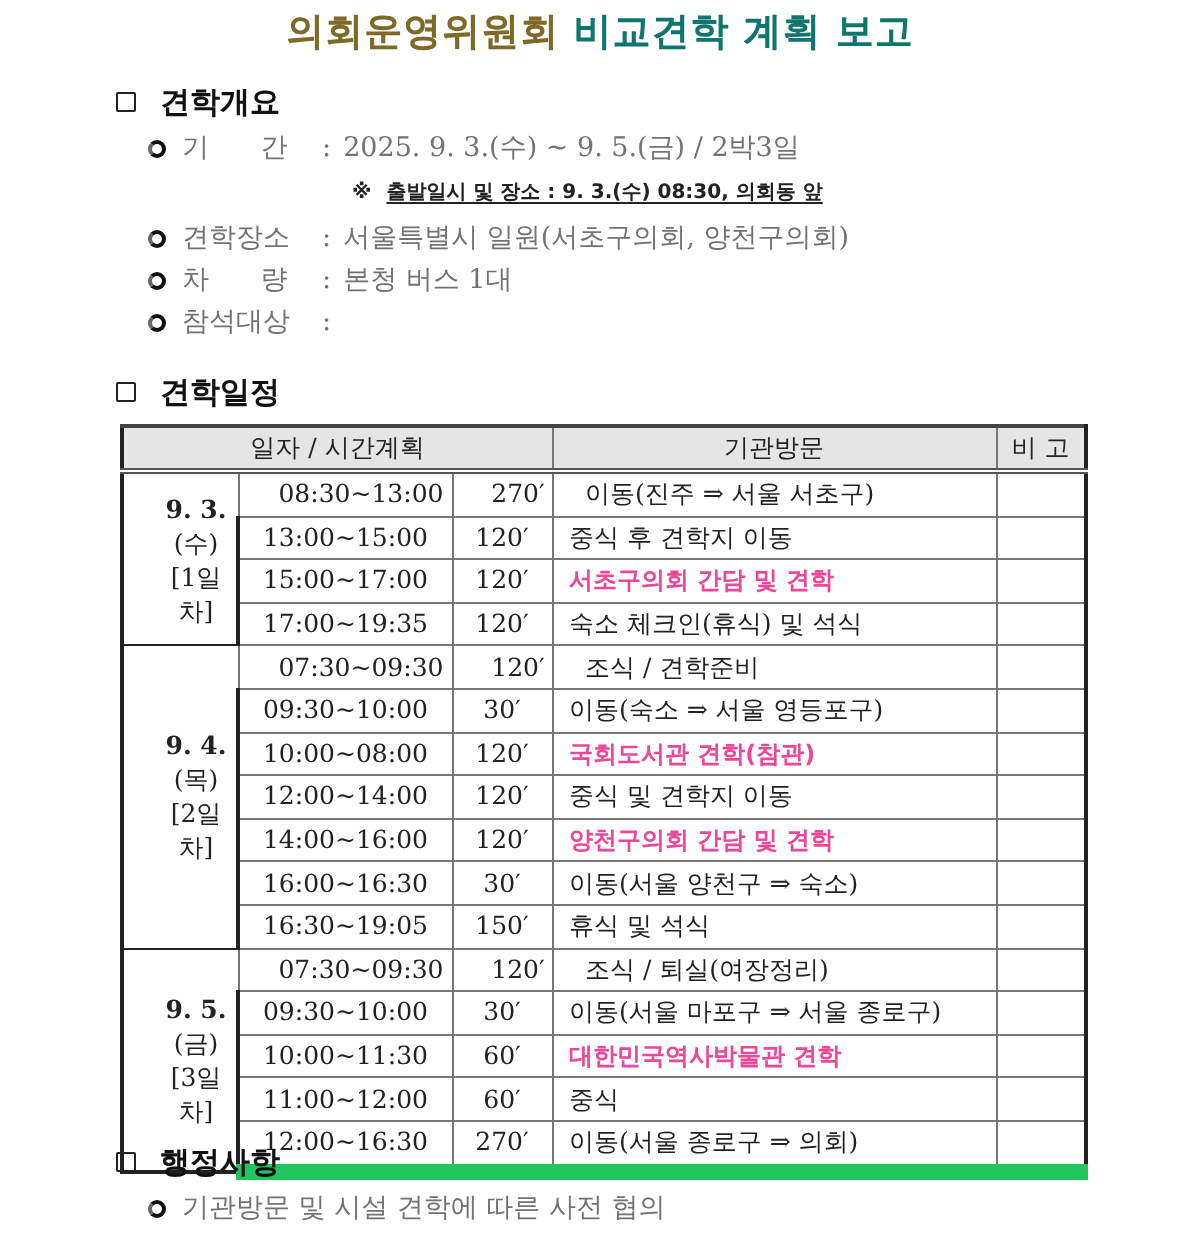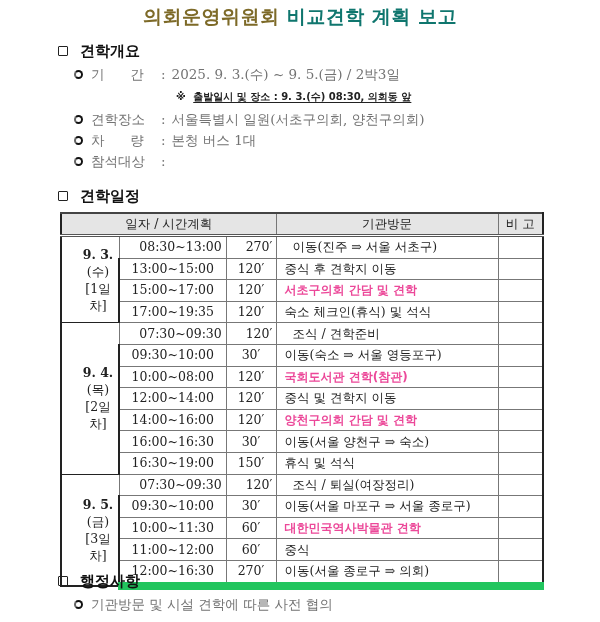--- a/index.html
+++ b/index.html
@@ -204,21 +204,21 @@
       <td class="c-desc hl">양천구의회 간담 및 견학</td>
       <td></td>
     </tr>
     <tr>
       <td class="c-time">16:00~16:30</td>
       <td class="c-dur">30′</td>
       <td class="c-desc">이동(서울 양천구 ⇒ 숙소)</td>
       <td></td>
     </tr>
     <tr>
-      <td class="c-time">16:30~19:00</td>
+      <td class="c-time">16:30~19:05</td>
       <td class="c-dur">150′</td>
       <td class="c-desc">휴식 및 석식</td>
       <td></td>
     </tr>
 
     <tr class="grp-start">
       <td rowspan="5" class="c-date">
         <span class="d-line b">9. 5.</span>
         <span class="d-line">(금)</span>
         <span class="d-line">[3일차]</span>

